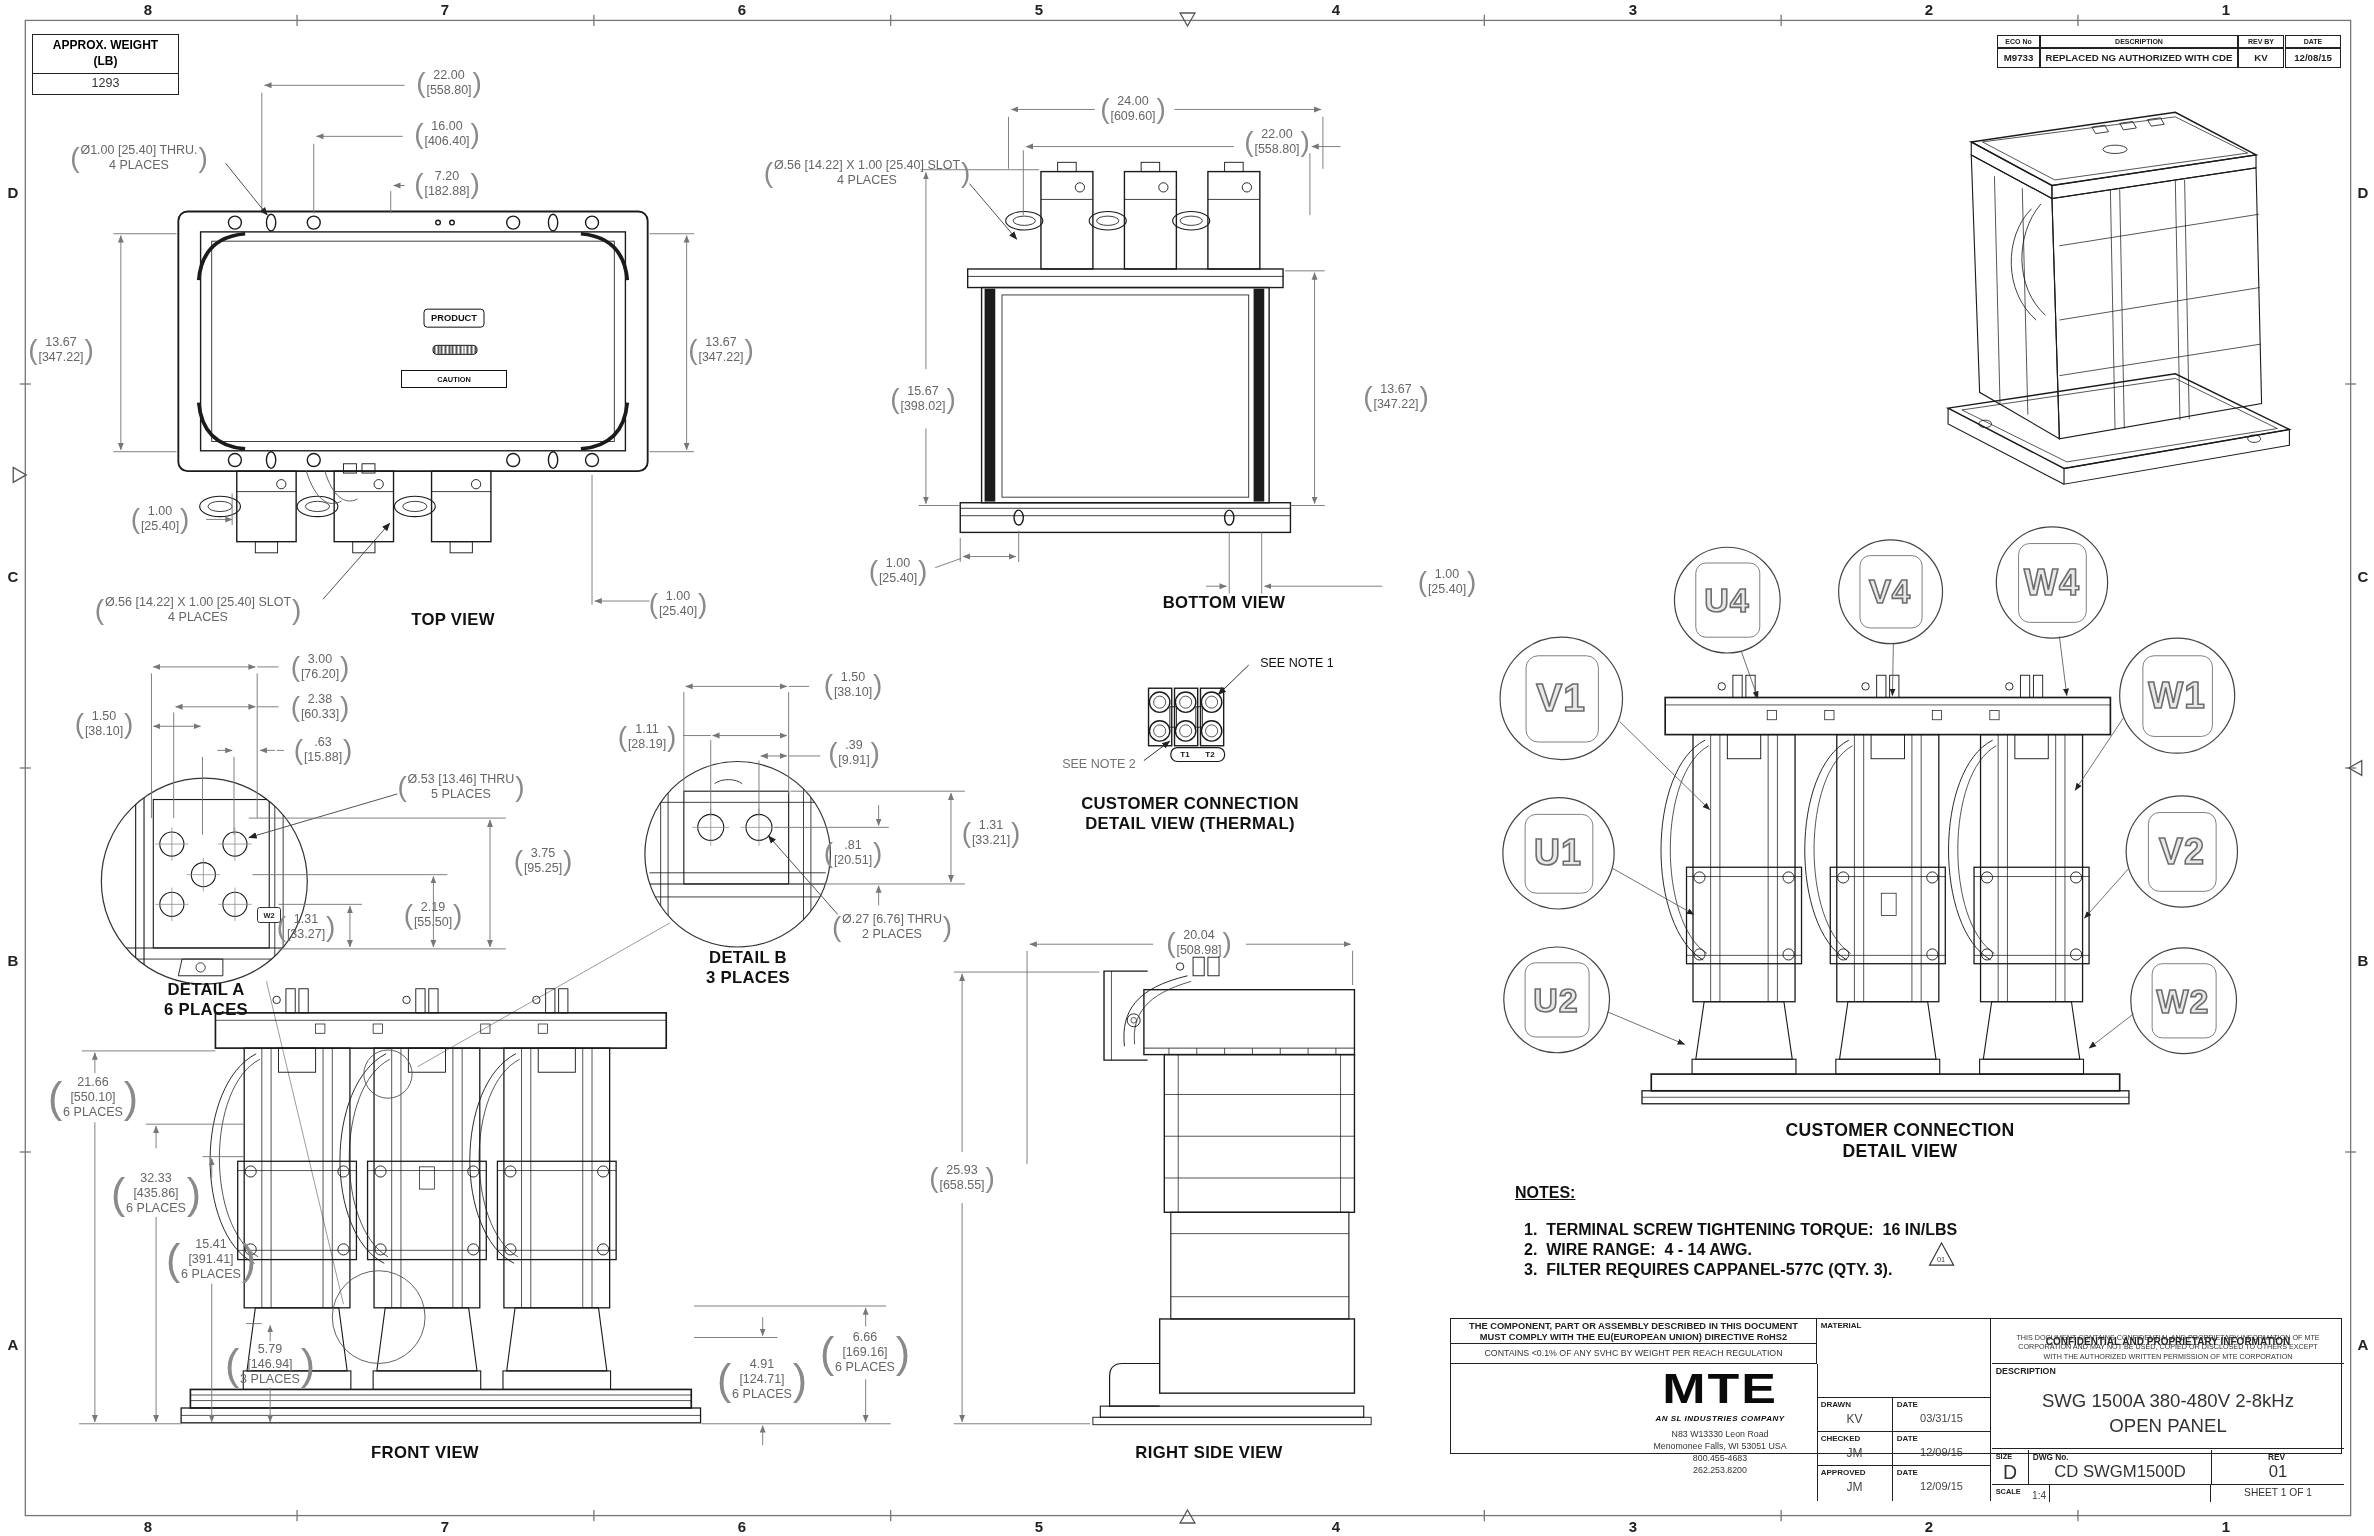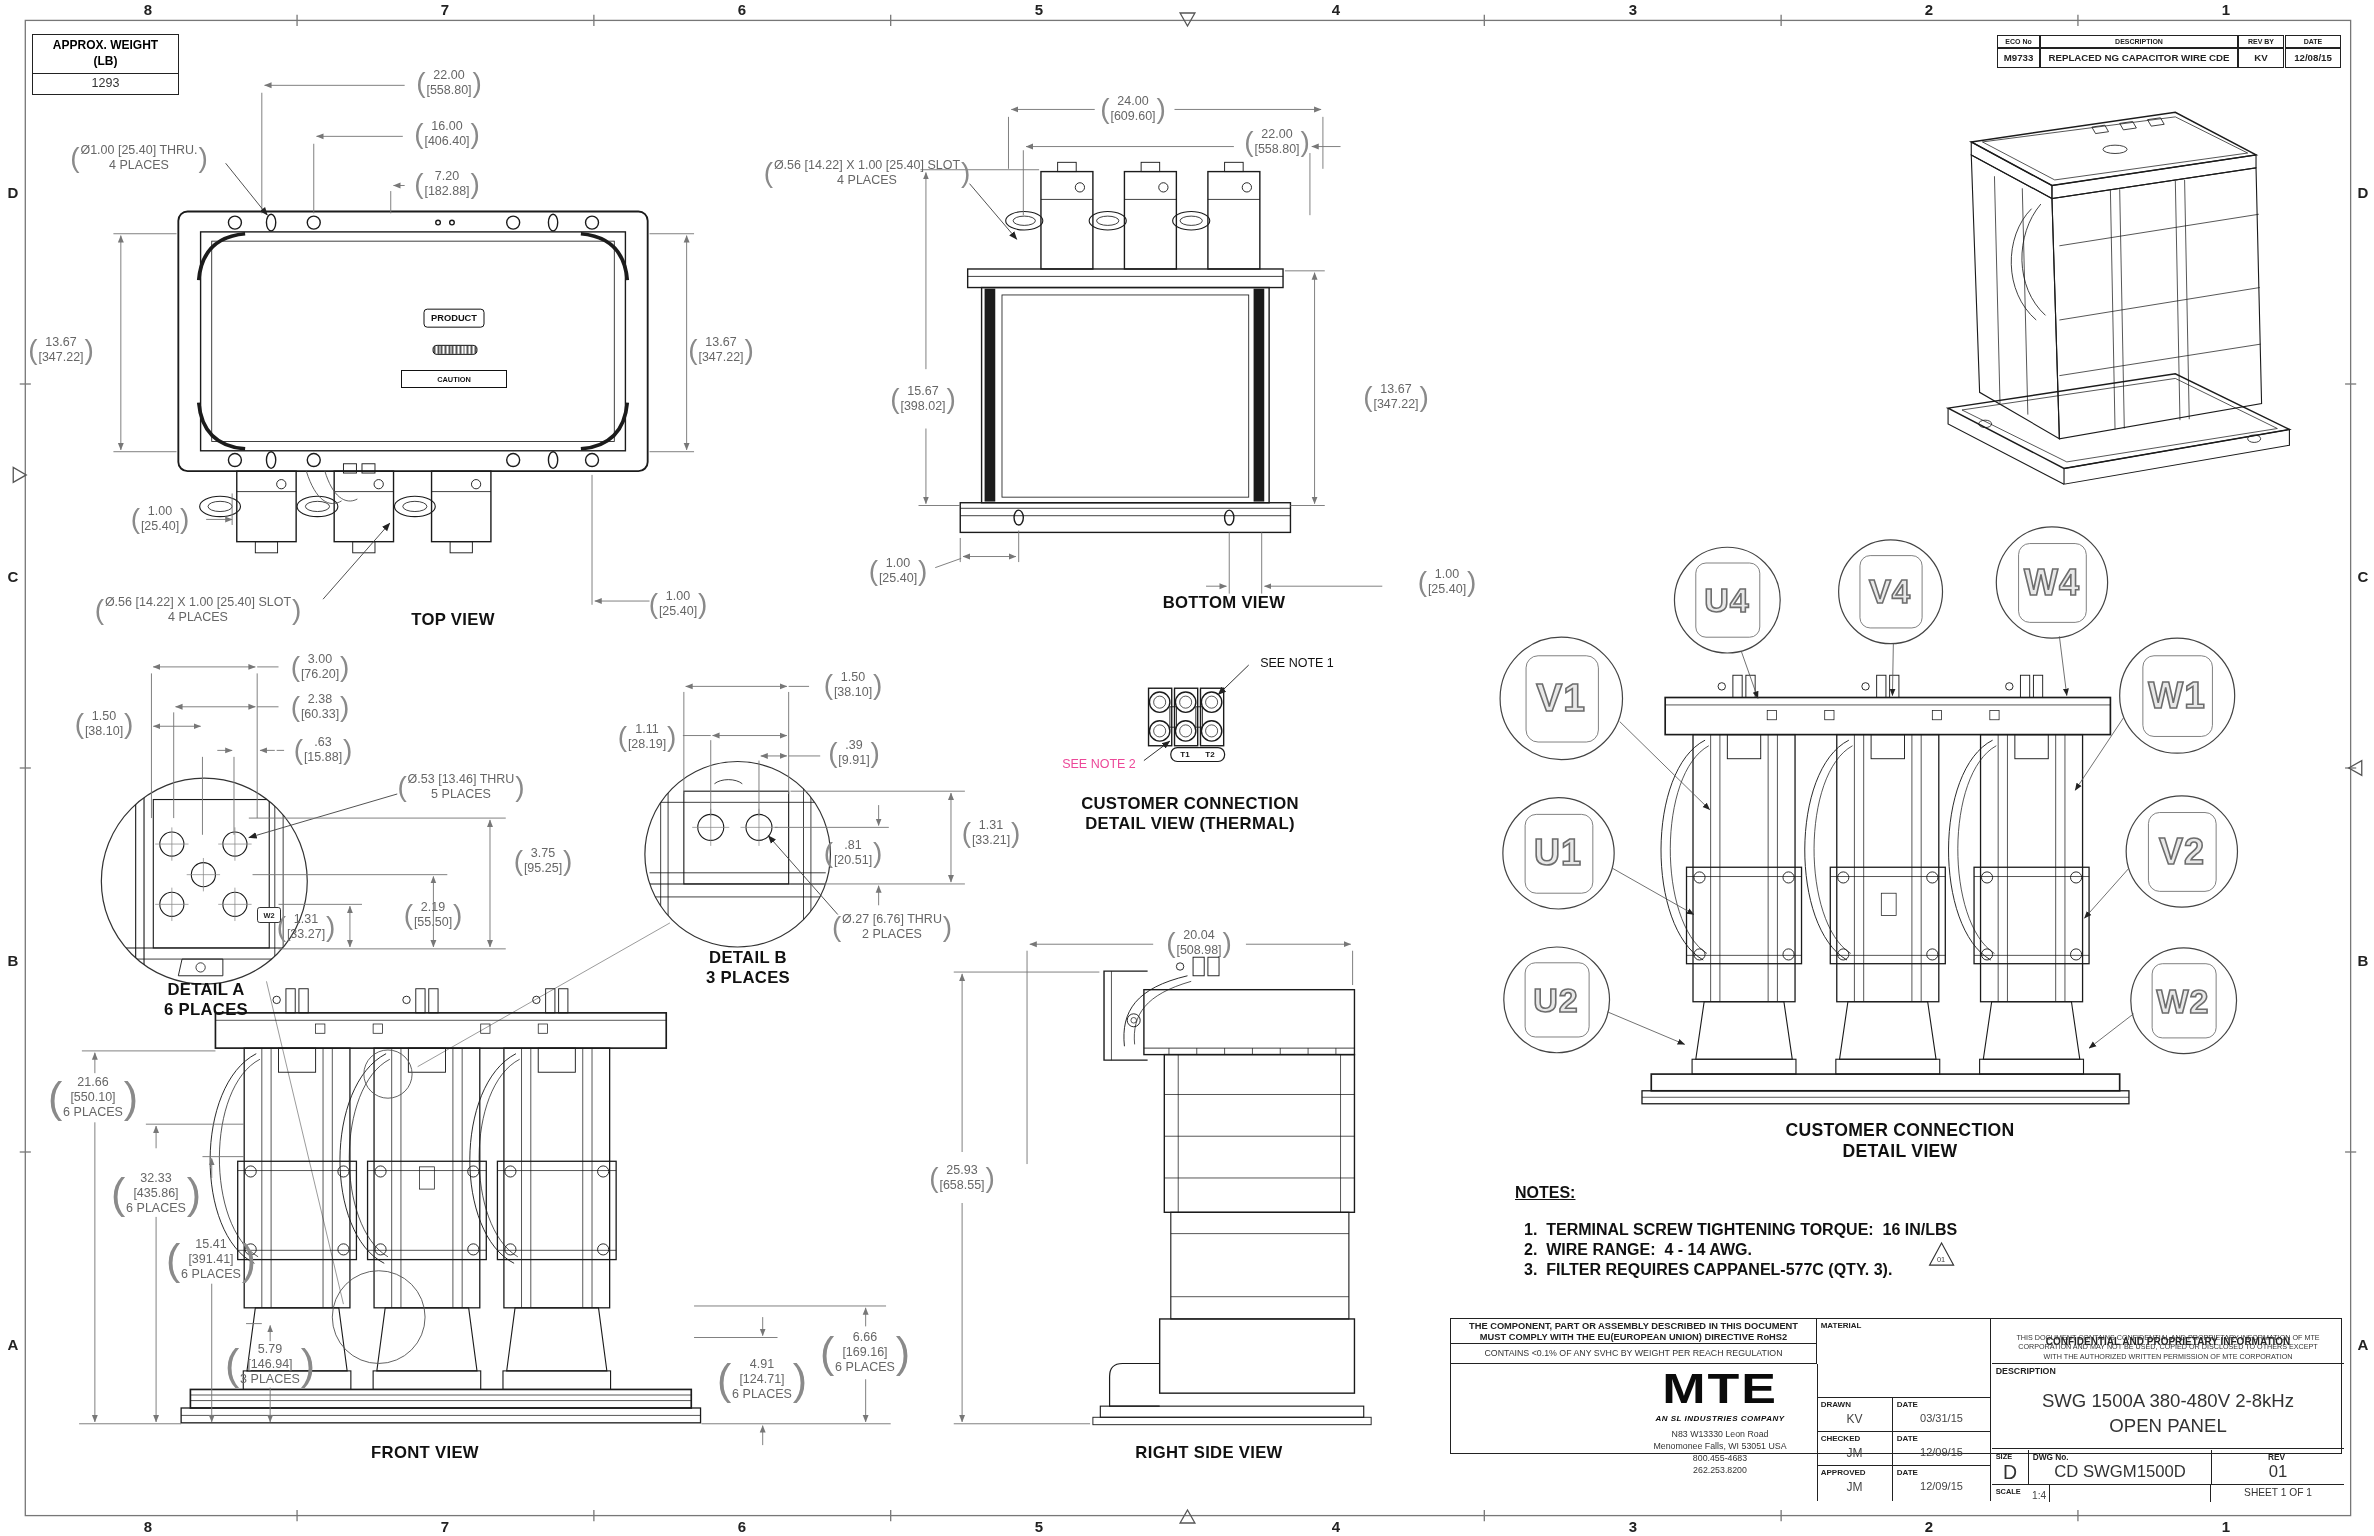--- a/index.html
+++ b/index.html
@@ -661,21 +661,21 @@
 (LB)</div>
   <div style="position:absolute;left:0;right:0;bottom:0;height:21.3px;display:flex;align-items:center;justify-content:center;font-size:12.5px;color:#333">1293</div>
 </div>
 
 <div>
   <div class="ecoh" style="left:1997px;top:35px;width:43px;height:13px">ECO No</div>
   <div class="ecoh" style="left:2040px;top:35px;width:198px;height:13px">DESCRIPTION</div>
   <div class="ecoh" style="left:2238px;top:35px;width:46px;height:13px">REV BY</div>
   <div class="ecoh" style="left:2285px;top:35px;width:56px;height:13px">DATE</div>
   <div class="ecod" style="left:1997px;top:48px;width:43px;height:19.5px">M9733</div>
-  <div class="ecod" style="left:2040px;top:48px;width:198px;height:19.5px">REPLACED NG CAPACITOR WIRE CDE</div>
+  <div class="ecod" style="left:2040px;top:48px;width:198px;height:19.5px">REPLACED NG AUTHORIZED WITH CDE</div>
   <div class="ecod" style="left:2238px;top:48px;width:46px;height:19.5px">KV</div>
   <div class="ecod" style="left:2285px;top:48px;width:56px;height:19.5px">12/08/15</div>
 </div>
 
 <div class="d" style="left:449px;top:83px">22.00
 [558.80]</div>
 <div class="d" style="left:447px;top:134px">16.00
 [406.40]</div>
 <div class="d" style="left:447px;top:184px">7.20
 [182.88]</div>
@@ -741,21 +741,21 @@
 <div class="d" style="left:853px;top:853px">.81
 [20.51]</div>
 <div class="d" style="left:991px;top:833px">1.31
 [33.21]</div>
 <div class="d" style="left:892px;top:927px">Ø.27 [6.76] THRU
 2 PLACES</div>
 <div class="t" style="left:748px;top:968px">DETAIL B
 3 PLACES</div>
 
 <div class="n" style="left:1297px;top:663px;color:#111;font-size:12.5px">SEE NOTE 1</div>
-<div class="n" style="left:1099px;top:764px;color:#ec4899;font-size:12.5px">SEE NOTE 2</div>
+<div class="n" style="left:1099px;top:764px;color:#737373;font-size:12.5px">SEE NOTE 2</div>
 <div style="position:absolute;left:1185px;top:754px;transform:translate(-50%,-50%);font-size:8px;font-weight:700;color:#111">T1</div>
 <div style="position:absolute;left:1210px;top:754px;transform:translate(-50%,-50%);font-size:8px;font-weight:700;color:#111">T2</div>
 <div class="t" style="left:1190px;top:814px">CUSTOMER CONNECTION
 DETAIL VIEW (THERMAL)</div>
 
 <div class="d p3" style="left:93px;top:1097px">21.66
 [550.10]
 6 PLACES</div>
 <div class="d p3" style="left:156px;top:1193px">32.33
 [435.86]

